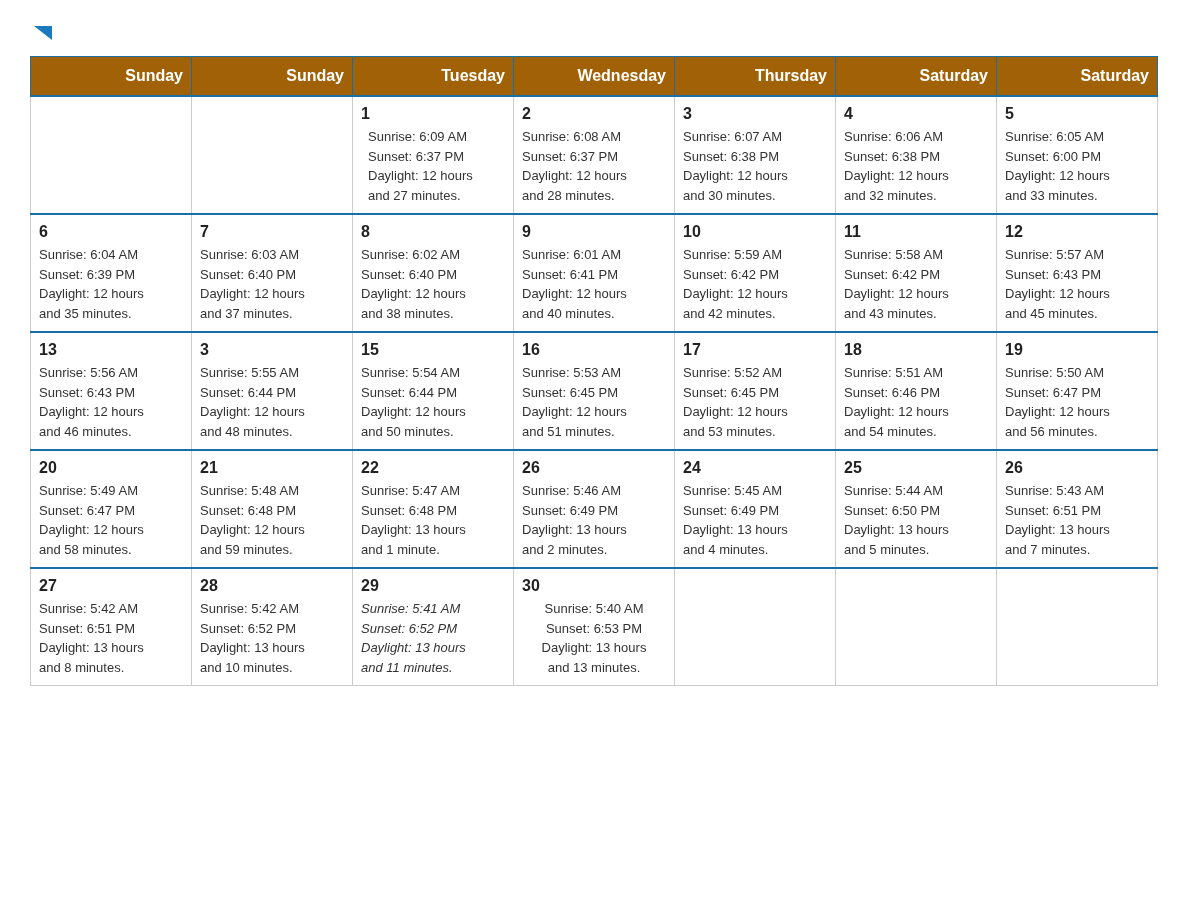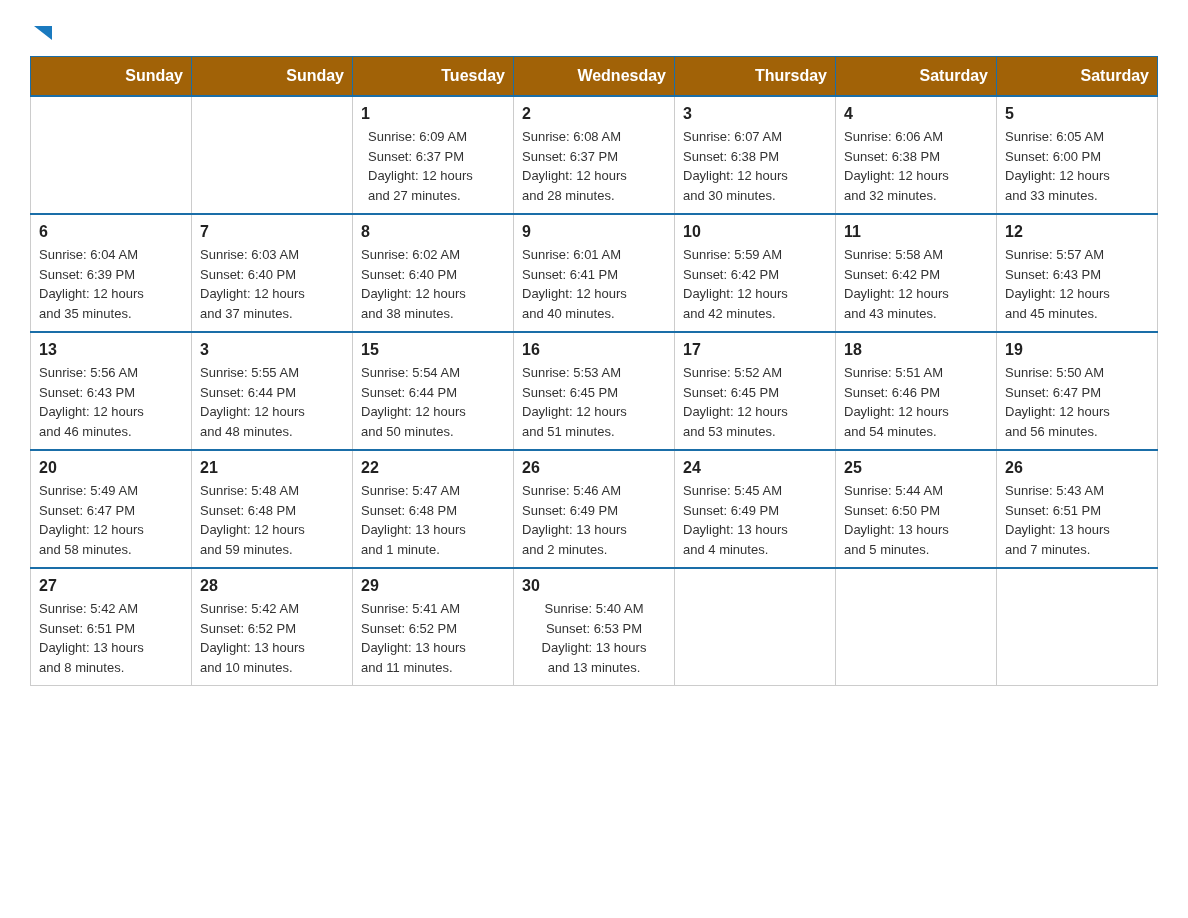--- a/index.html
+++ b/index.html
@@ -323,21 +323,21 @@
         </td>
         <td>
           <span class="day-number">28</span>
           <div class="day-info" style="white-space: pre-line;">Sunrise: 5:42 AM
 Sunset: 6:52 PM
 Daylight: 13 hours
 and 10 minutes.</div>
         </td>
         <td>
           <span class="day-number">29</span>
-          <div class="day-info" style="white-space: pre-line;">Sunrise: 5:41 AM
+          <div class="day-info" style="white-space: pre-line; font-style: italic;">Sunrise: 5:41 AM
 Sunset: 6:52 PM
 Daylight: 13 hours
 and 11 minutes.</div>
         </td>
         <td>
           <span class="day-number">30</span>
           <div class="day-info" style="white-space: pre-line; text-align: center;">Sunrise: 5:40 AM
 Sunset: 6:53 PM
 Daylight: 13 hours
 and 13 minutes.</div>

